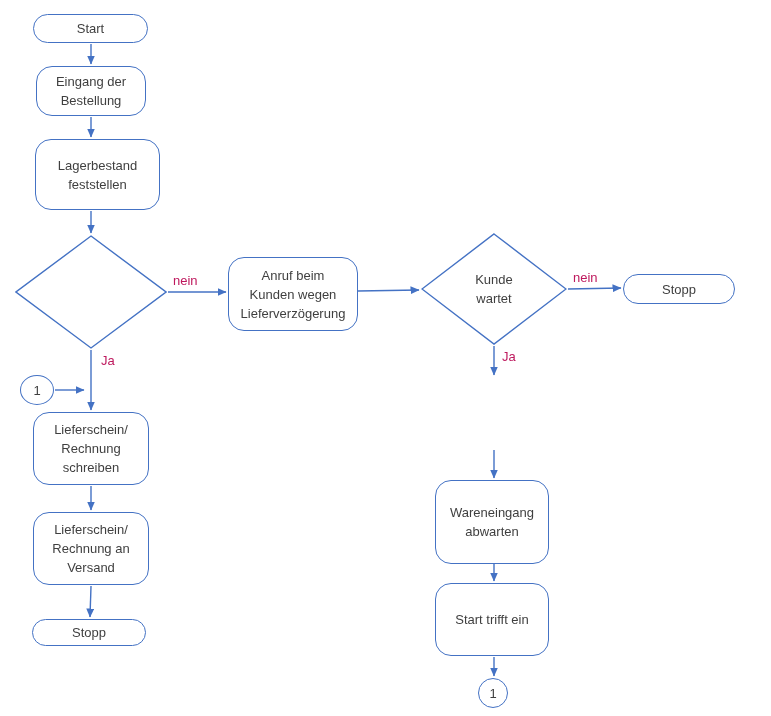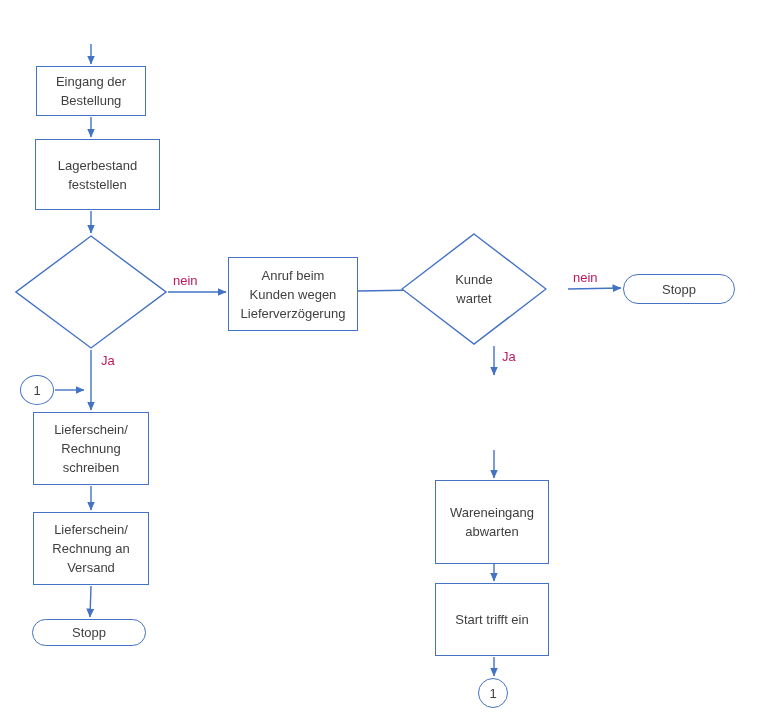--- a/index.html
+++ b/index.html
@@ -5,20 +5,21 @@
   html,body{margin:0;padding:0;background:#fff;}
   #canvas{
     position:relative;width:771px;height:716px;background:#ffffff;
     font-family:"Liberation Sans","DejaVu Sans",sans-serif;overflow:hidden;
   }
   .edges{position:absolute;left:0;top:0;width:771px;height:716px;pointer-events:none;}
   .node{
     position:absolute;box-sizing:border-box;display:flex;align-items:center;justify-content:center;
     text-align:center;font-size:13px;line-height:19px;color:#3f3f3f;background:#ffffff;
     white-space:pre-line;
+    border-radius:16px;
   }
   .rect{border:1.4px solid #4472C4;}
   .stadium{border:1.4px solid #4472C4;border-radius:16px;}
   .circle{border:1.4px solid #4472C4;border-radius:50%;}
   .diamond{background:transparent;border:none;}
   .diamond .dshape{position:absolute;left:0;top:0;width:100%;height:100%;}
   .diamond .dlabel{position:relative;z-index:1;}
   .elabel{
     position:absolute;font-size:13px;line-height:16px;color:#be185d;white-space:nowrap;
   }
@@ -45,20 +46,23 @@
       <line x1="494" y1="450" x2="494" y2="478" marker-end="url(#arrow)"></line>
       <line x1="494" y1="554" x2="494" y2="581" marker-end="url(#arrow)"></line>
       <line x1="494" y1="657" x2="494" y2="676" marker-end="url(#arrow)"></line>
       <line x1="91" y1="350" x2="91" y2="410" marker-end="url(#arrow)"></line>
       <line x1="55" y1="390" x2="84" y2="390" marker-end="url(#arrow)"></line>
       <line x1="91" y1="486" x2="91" y2="510" marker-end="url(#arrow)"></line>
       <line x1="91" y1="586" x2="90" y2="617" marker-end="url(#arrow)"></line>
     </g>
   </svg>
 
+  <div class="node stadium" style="left:33px;top:14px;width:115px;height:29px;">
+    <span>Start</span>
+  </div>
 
   <div class="node rect" style="left:36px;top:66px;width:110px;height:50px;">
     <span>Eingang der
 Bestellung</span>
   </div>
 
   <div class="node rect" style="left:35px;top:139px;width:125px;height:71px;">
     <span>Lagerbestand
 feststellen</span>
   </div>
@@ -68,21 +72,21 @@
       <polygon points="76,1 151,57 76,113 1,57" fill="#ffffff" stroke="#4472C4" stroke-width="1.4"></polygon>
     </svg>
   </div>
 
   <div class="node rect" style="left:228px;top:257px;width:130px;height:74px;">
     <span>Anruf beim
 Kunden wegen
 Lieferverzögerung</span>
   </div>
 
-  <div class="node diamond" style="left:401px;top:233px;width:146px;height:112px;">
+  <div class="node diamond" style="left:421px;top:233px;width:146px;height:112px;">
     <svg class="dshape" viewBox="0 0 146 112" xmlns="http://www.w3.org/2000/svg">
       <polygon points="73,1 145,56 73,111 1,56" fill="#ffffff" stroke="#4472C4" stroke-width="1.4"></polygon>
     </svg>
     <span class="dlabel">Kunde
 wartet</span>
   </div>
 
   <div class="node stadium" style="left:623px;top:274px;width:112px;height:30px;">
     <span>Stopp</span>
   </div>

